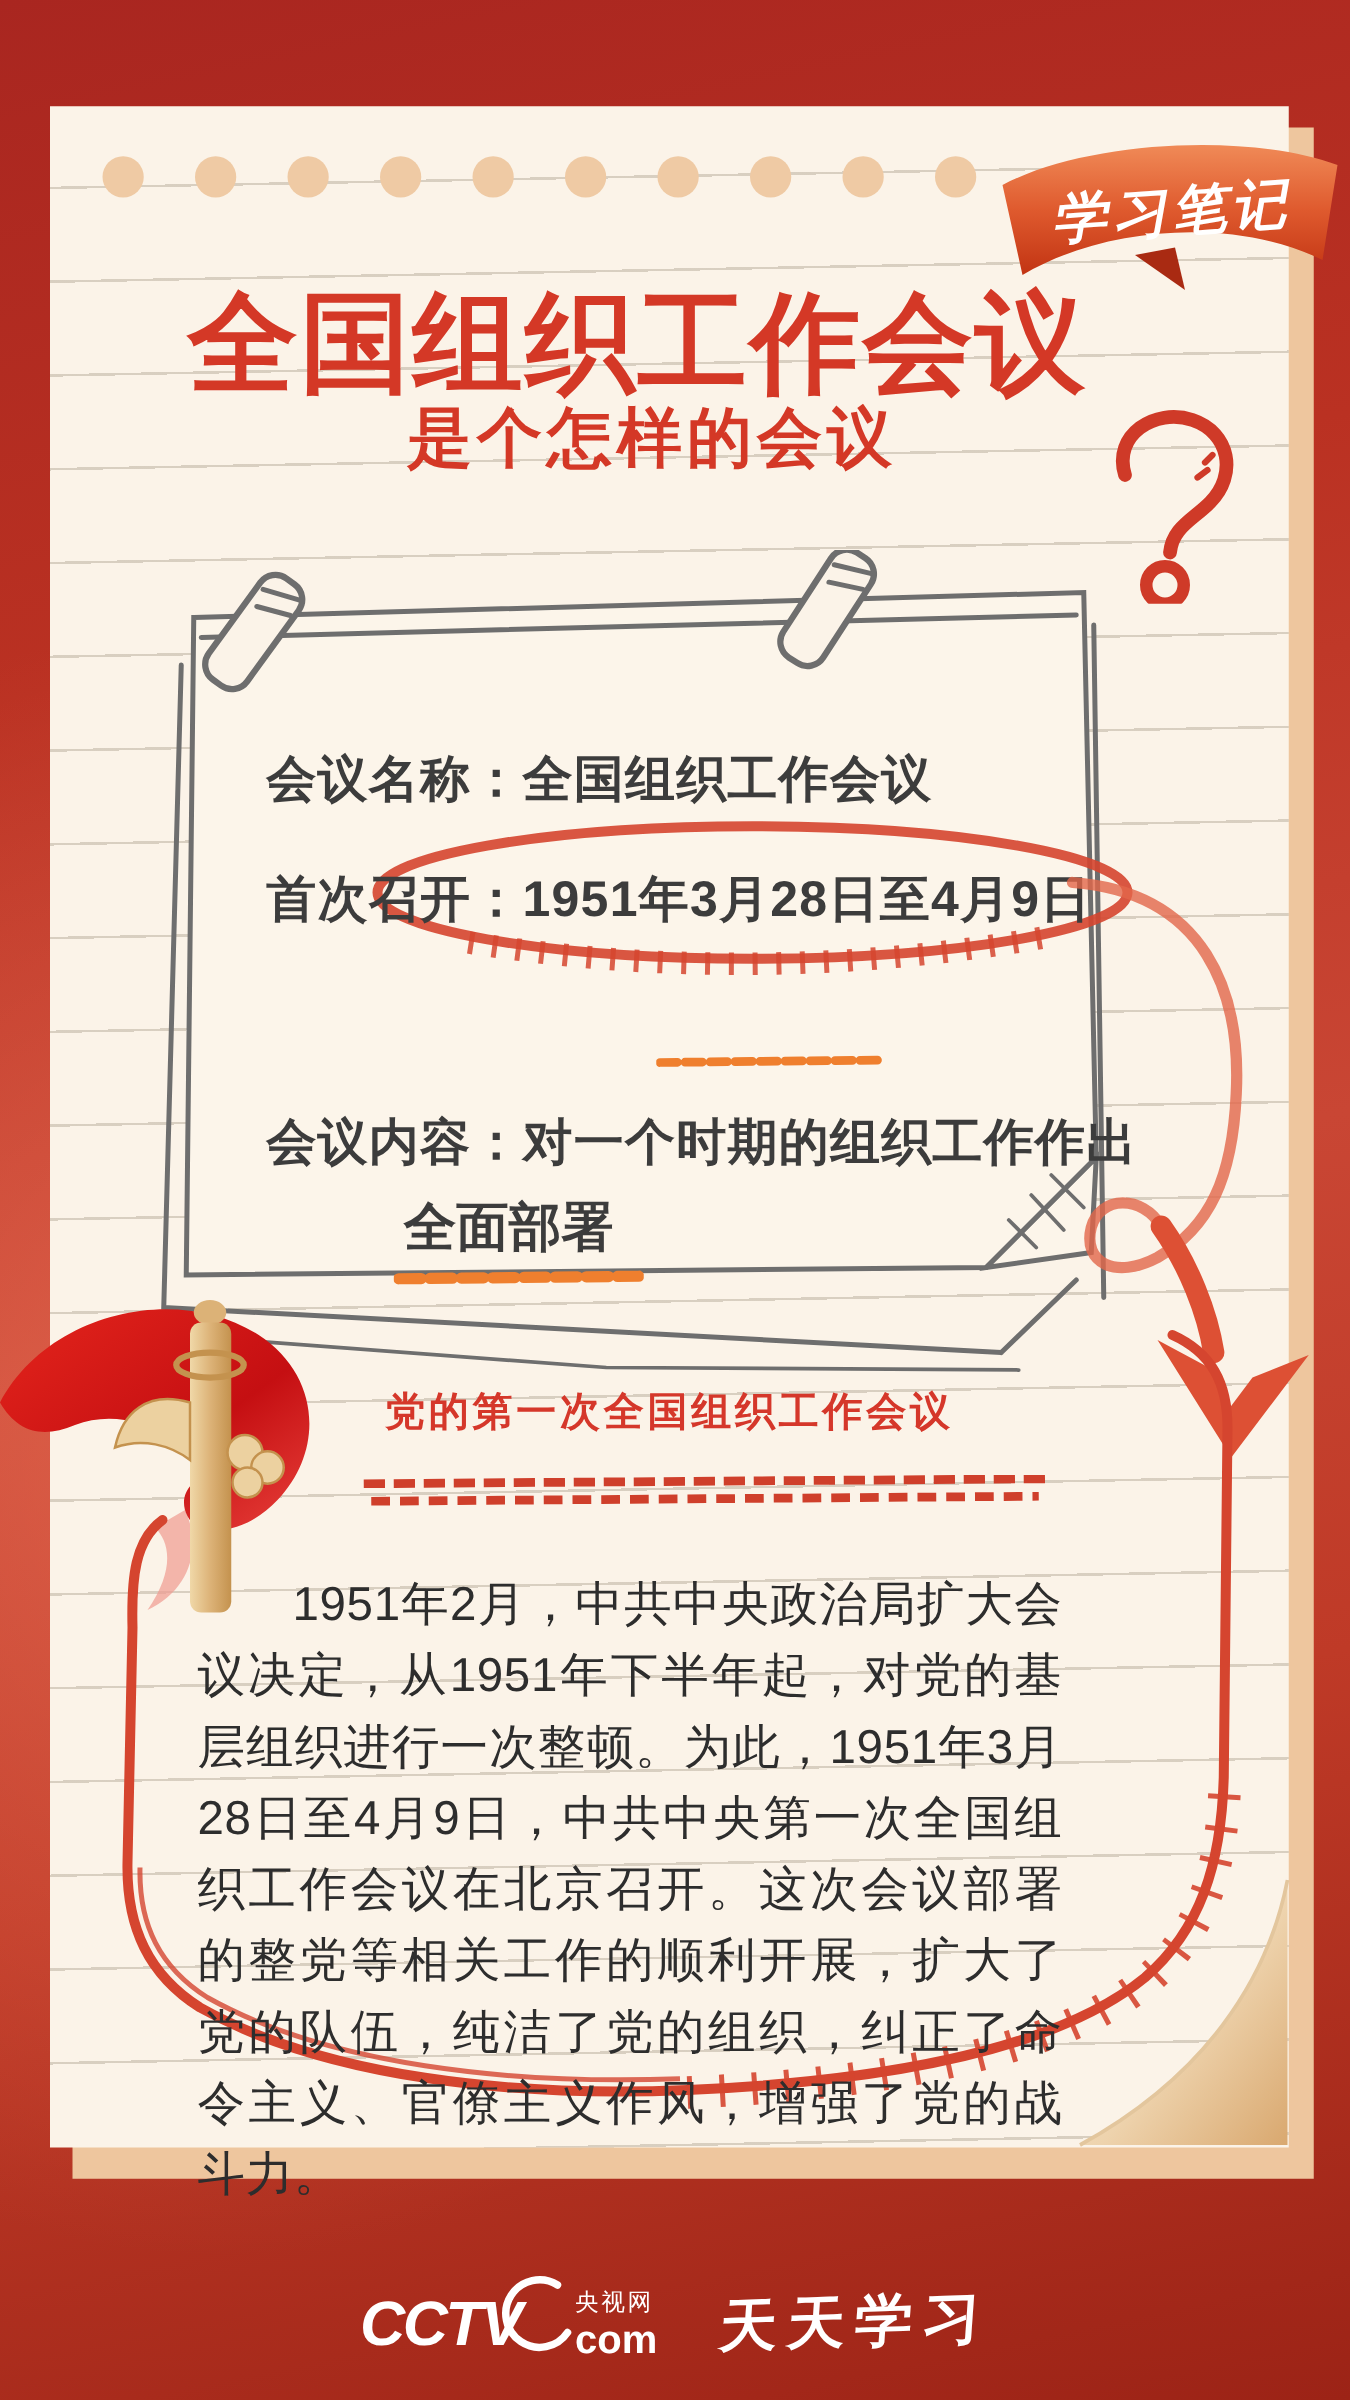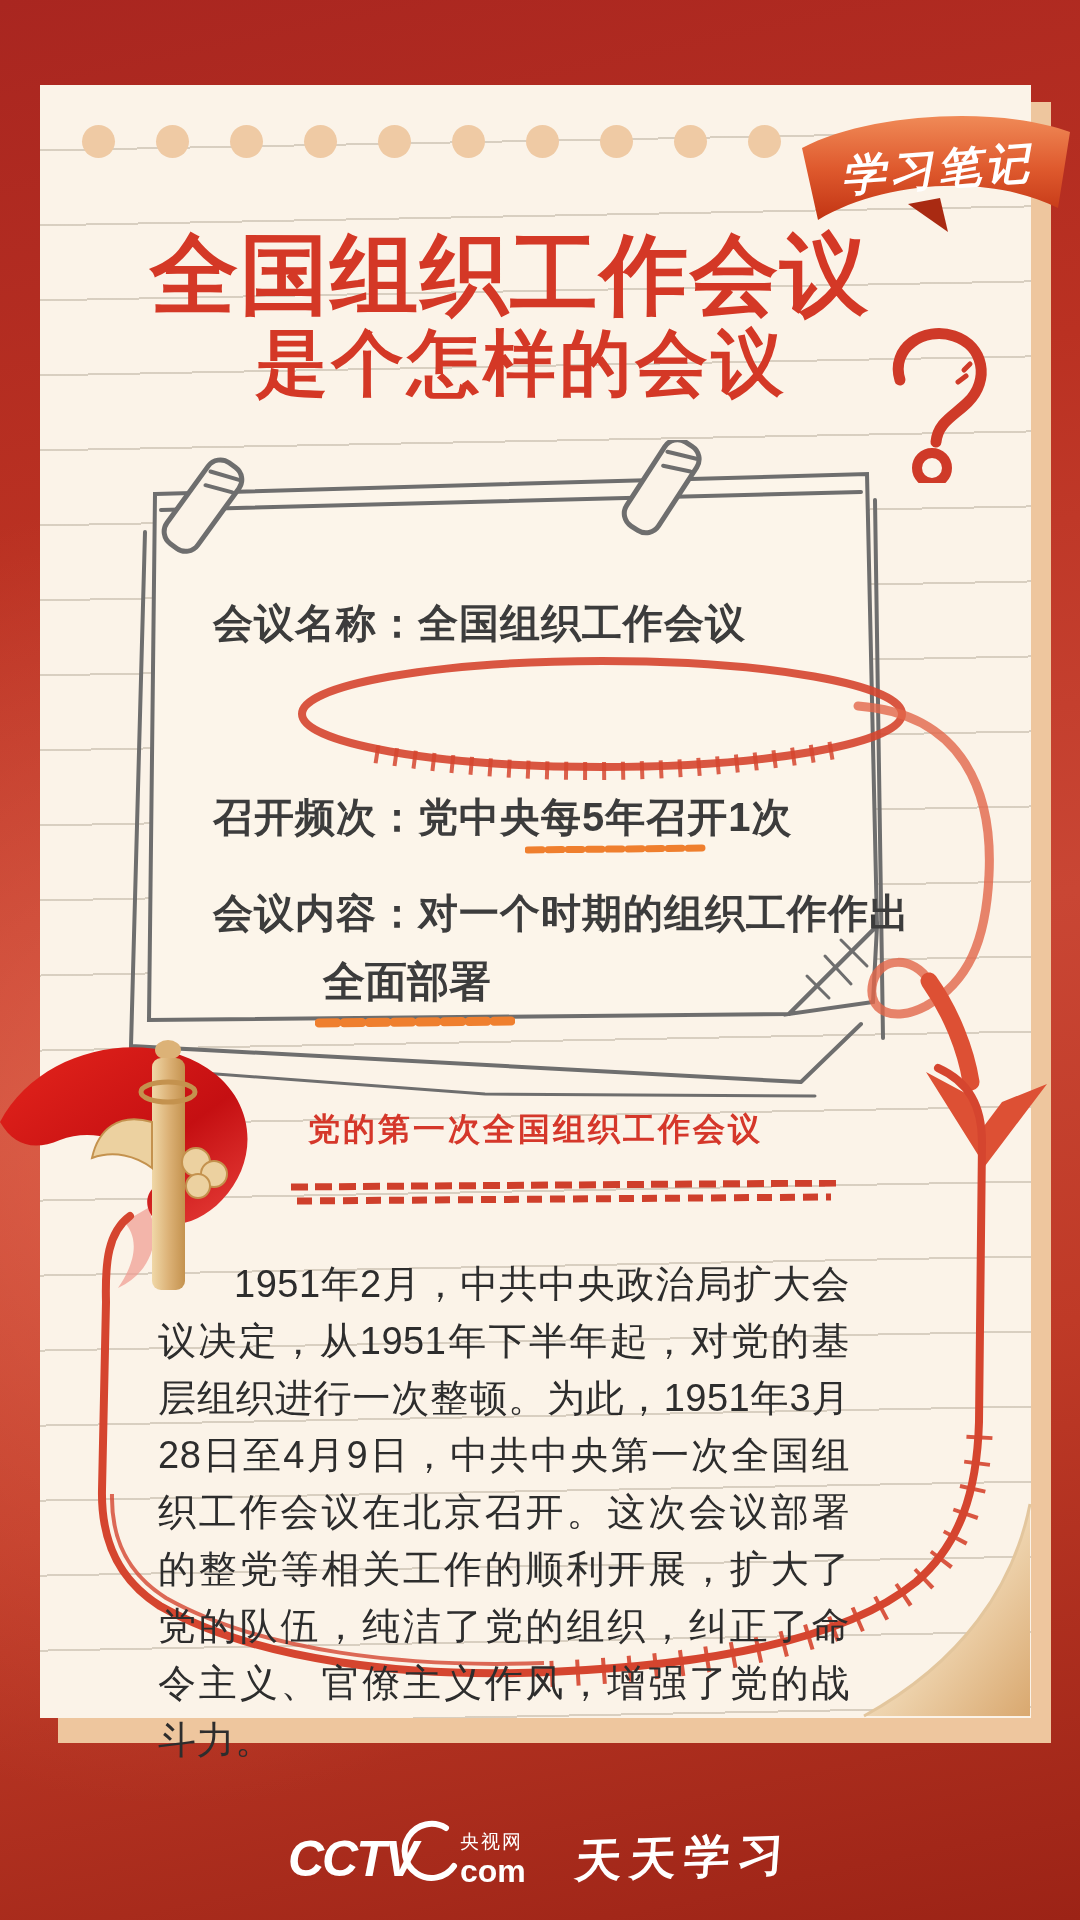--- a/index.html
+++ b/index.html
@@ -17,21 +17,21 @@
   .paper{position:absolute; left:40px; top:85px; width:991px; height:1633px; background:var(--paper); overflow:hidden;}
   .lines{position:absolute; left:-50px; top:-18px; right:-50px; bottom:-50px;
     background:repeating-linear-gradient(to bottom, transparent 0, transparent 73px,
       rgba(160,148,128,.38) 73px, rgba(160,148,128,.38) 75px);
     transform:rotate(-1.1deg);}
   .dots{position:absolute; left:42px; top:40px; display:flex; gap:41px;}
   .dots span{width:33px; height:33px; border-radius:50%; background:#efcaa4;}
   
   .title-wrap{position:absolute; left:0; top:142px; width:940px; text-align:center; color:var(--red); font-weight:bold;}
   .title-line1{font-size:88px; letter-spacing:2px; line-height:1.08;}
-  .title-line2{font-size:72px; letter-spacing:4px; line-height:1.15;padding-left:23px;}
+  .title-line2{font-size:52px; letter-spacing:4px; line-height:1.15;padding-left:23px;}
   
   .note-card{position:absolute; left:125px; top:440px; width:780px; height:665px;}
   .note-card .row{position:absolute; left:88px; white-space:nowrap; font-weight:bold; font-size:40px; color:var(--ink);}
   .row .lbl{letter-spacing:1px;text-align:right;}
   .row .val{letter-spacing:1px;}
   .val-orange{color:var(--orange);text-align:center;}
   
   .section-title{position:absolute; left:40px; top:1108px; width:991px; text-align:center;
     color:#d5372a; font-size:32px; font-weight:bold; letter-spacing:3px;}
   .paragraph{position:absolute; left:158px; top:1256px; width:692px; font-size:38px; line-height:57px;
@@ -113,22 +113,22 @@
     </svg>
 
     <svg width="630" height="130" viewBox="0 0 630 130" style="position:absolute;left:165px;top:212px">
       <ellipse cx="312" cy="62" rx="300" ry="53" fill="none" stroke="#d5452f" stroke-width="8" opacity="0.9"></ellipse>
       <path d="M85,102 Q312,138 545,98" fill="none" stroke="#d5452f" stroke-width="18" stroke-dasharray="4 15" opacity="0.85"></path>
     </svg>
 
     <div class="row" style="top:156px">
       <span class="lbl">会议名称：</span><span class="val">全国组织工作会议</span>
     </div>
-    <div class="row" style="top:350px">
-      <span class="lbl">召开频次：</span><span class="val">党中央每5年召开1次</span>
+    <div class="row" style="top:252px">
+      <span class="lbl">首次召开：</span><span class="val">1951年3月28日至4月9日</span>
     </div>
     <svg width="185" height="16" viewBox="0 0 185 16" style="position:absolute;left:400px;top:402px">
       <path d="M3,8 L182,6" stroke="#ef7f2e" stroke-width="7" stroke-dasharray="14 6" stroke-linecap="round" fill="none"></path>
     </svg>
     <div class="row" style="top:446px">
       <span class="lbl">会议内容：</span><span class="val">对一个时期的组织工作作出</span>
     </div>
     <div class="row val-orange" style="top:514px; left:198px; font-size:42px;">全面部署</div>
     <svg width="200" height="18" viewBox="0 0 200 18" style="position:absolute;left:190px;top:574px">
       <path d="M4,9 L196,7" stroke="#ef7f2e" stroke-width="9" stroke-dasharray="18 7" stroke-linecap="round" fill="none"></path>

